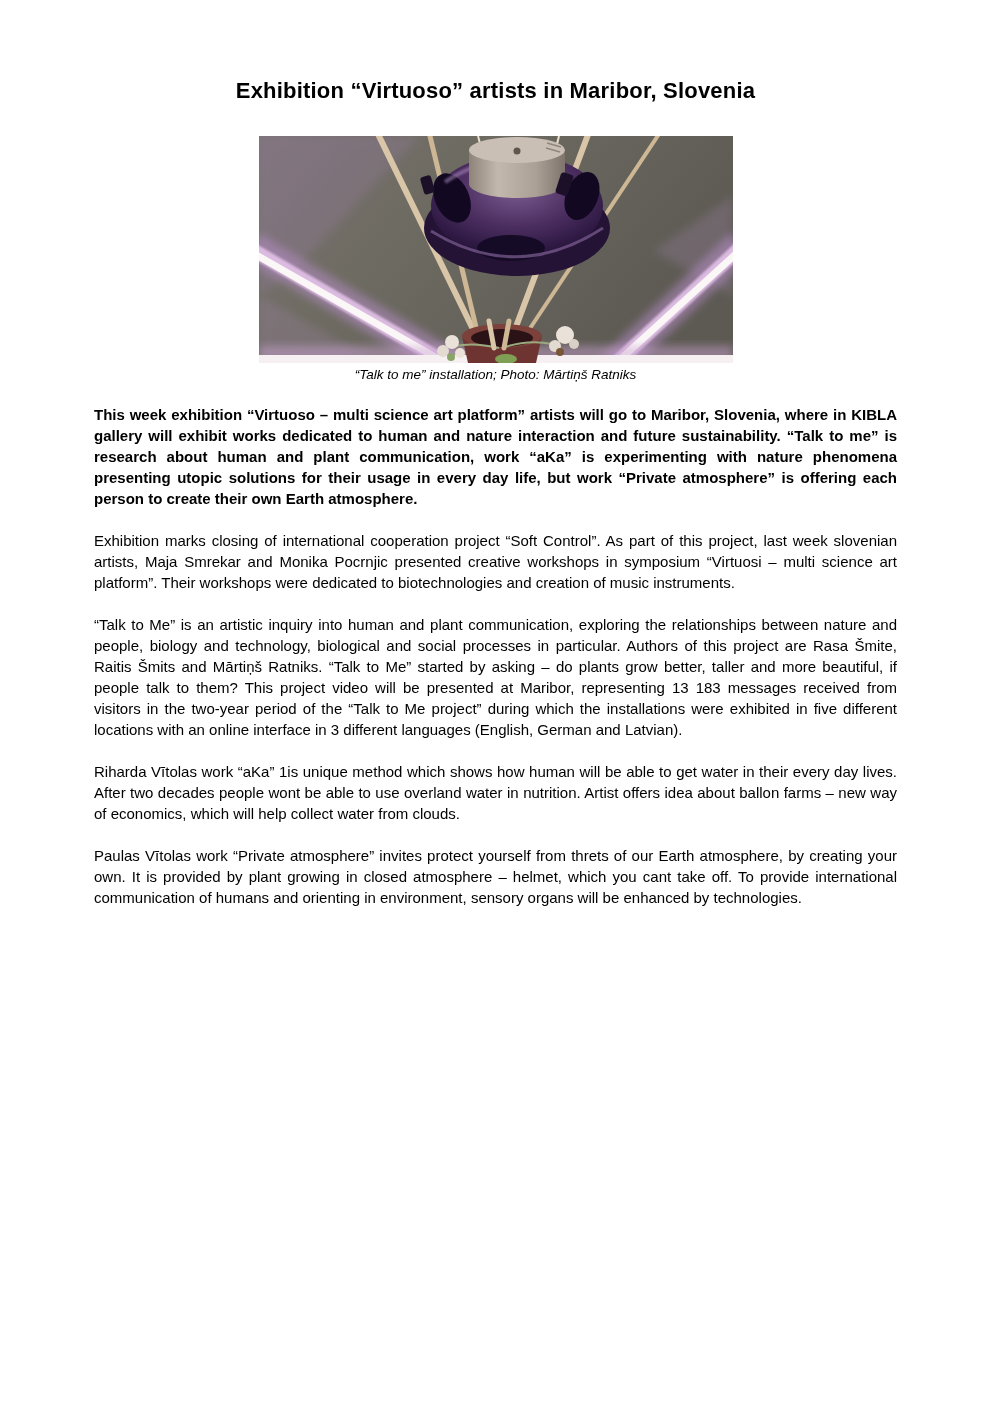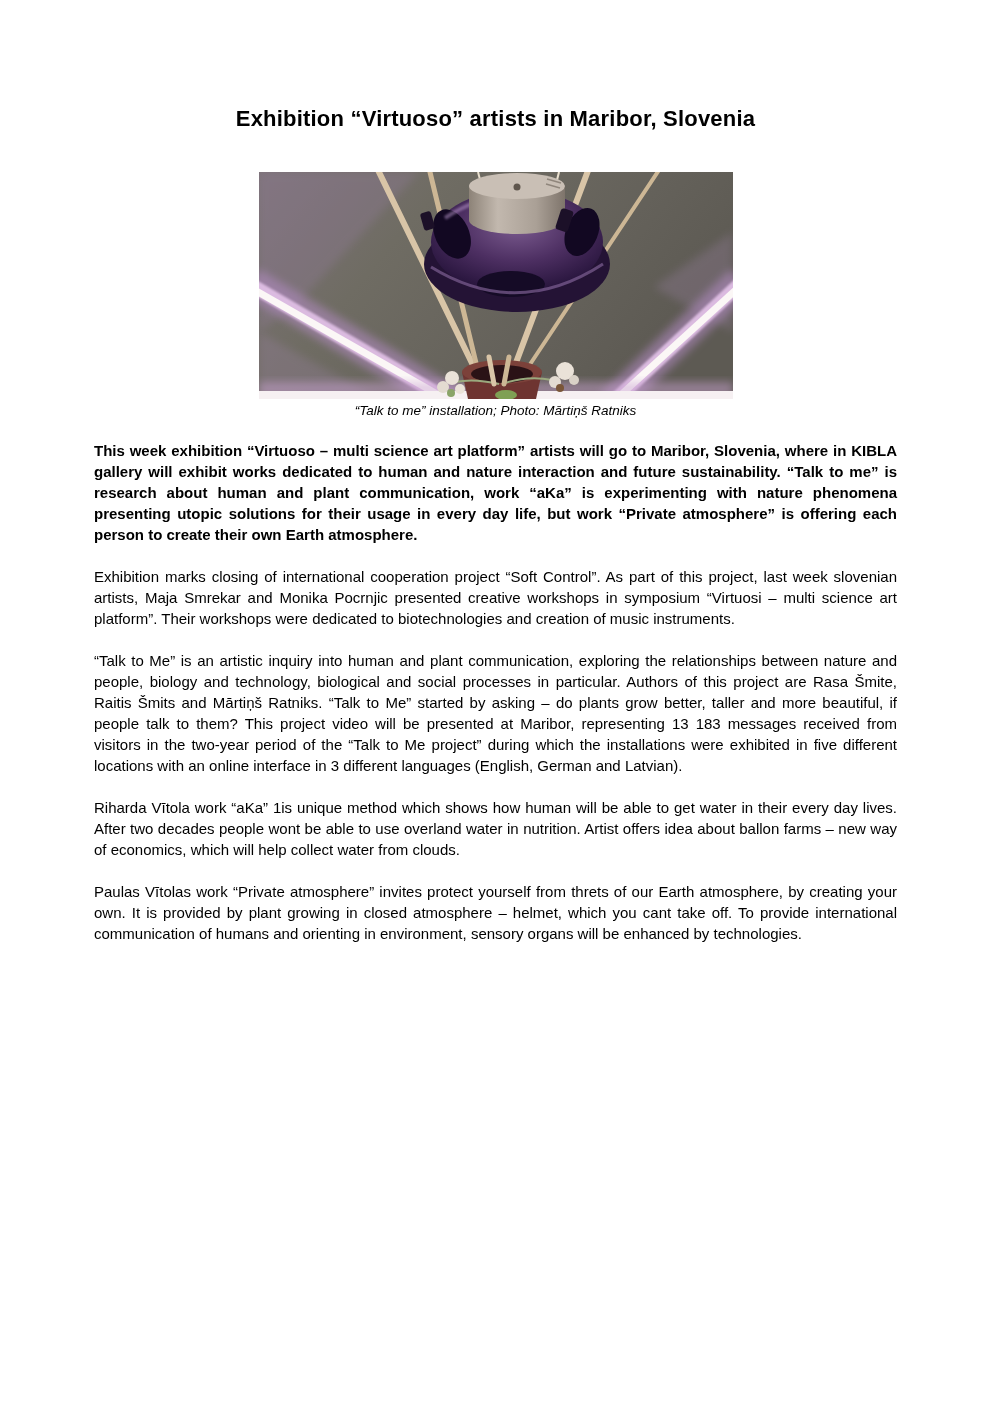--- a/index.html
+++ b/index.html
@@ -6,32 +6,32 @@
   body {
     width: 992px; height: 1403px;
     background: #ffffff;
     font-family: "Liberation Sans", sans-serif;
     color: #000000;
     overflow: hidden;
   }
   .page {
     box-sizing: border-box;
     width: 992px; height: 1403px;
-    padding: 106px 95px 0 94px;
+    padding: 78px 95px 0 94px;
   }
   .title {
     margin: 0;
     font-size: 22px;
     line-height: 26px;
     font-weight: bold;
     text-align: center;
     letter-spacing: 0.2px;
   }
   .figure-wrap {
-    margin: 40px auto 0 auto;
+    margin: 32px auto 0 auto;
     width: 474px;
   }
   .photo {
     display: block;
     width: 474px; height: 227px;
     background: #6e6b62;
   }
   .caption {
     margin-top: 3px;
     font-size: 13.5px;
@@ -153,17 +153,17 @@
       </g>
     </svg>
 
     <div class="caption">“Talk to me” installation; Photo: Mārtiņš Ratniks</div>
   </div>
 
   <div class="body">
       <p class="para bold">This week exhibition “Virtuoso – multi science art platform” artists will go to Maribor, Slovenia, where in KIBLA gallery will exhibit works dedicated to human and nature interaction and future sustainability. “Talk to me” is research about human and plant communication, work “aKa” is experimenting with nature phenomena presenting utopic solutions for their usage in every day life, but work “Private atmosphere” is offering each person to create their own Earth atmosphere.</p>
       <p class="para">Exhibition marks closing of international cooperation project “Soft Control”. As part of this project, last week slovenian artists, Maja Smrekar and Monika Pocrnjic presented creative workshops in symposium “Virtuosi – multi science art platform”. Their workshops were dedicated to biotechnologies and creation of music instruments.</p>
       <p class="para">“Talk to Me” is an artistic inquiry into human and plant communication, exploring the relationships between nature and people, biology and technology, biological and social processes in particular. Authors of this project are Rasa Šmite, Raitis Šmits and Mārtiņš Ratniks. “Talk to Me” started by asking – do plants grow better, taller and more beautiful, if people talk to them? This project video will be presented at Maribor, representing 13 183 messages received from visitors in the two-year period of the “Talk to Me project” during which the installations were exhibited in five different locations with an online interface in 3 different languages (English, German and Latvian).</p>
-      <p class="para">Riharda Vītola work “aKa” 1is unique method which shows how human will be able to get water in their every day lives. After two decades people wont be able to use overland water in nutrition. Artist offers idea about ballon farms – new way of economics, which will help collect water from clouds.</p>
+      <p class="para">Riharda Vītolas work “aKa” 1is unique method which shows how human will be able to get water in their every day lives. After two decades people wont be able to use overland water in nutrition. Artist offers idea about ballon farms – new way of economics, which will help collect water from clouds.</p>
       <p class="para">Paulas Vītolas work “Private atmosphere” invites protect yourself from threts of our Earth atmosphere, by creating your own. It is provided by plant growing in closed atmosphere – helmet, which you cant take off. To provide international communication of humans and orienting in environment, sensory organs will be enhanced by technologies.</p>
     </div>
 
 </div>
 
 </body></html>

